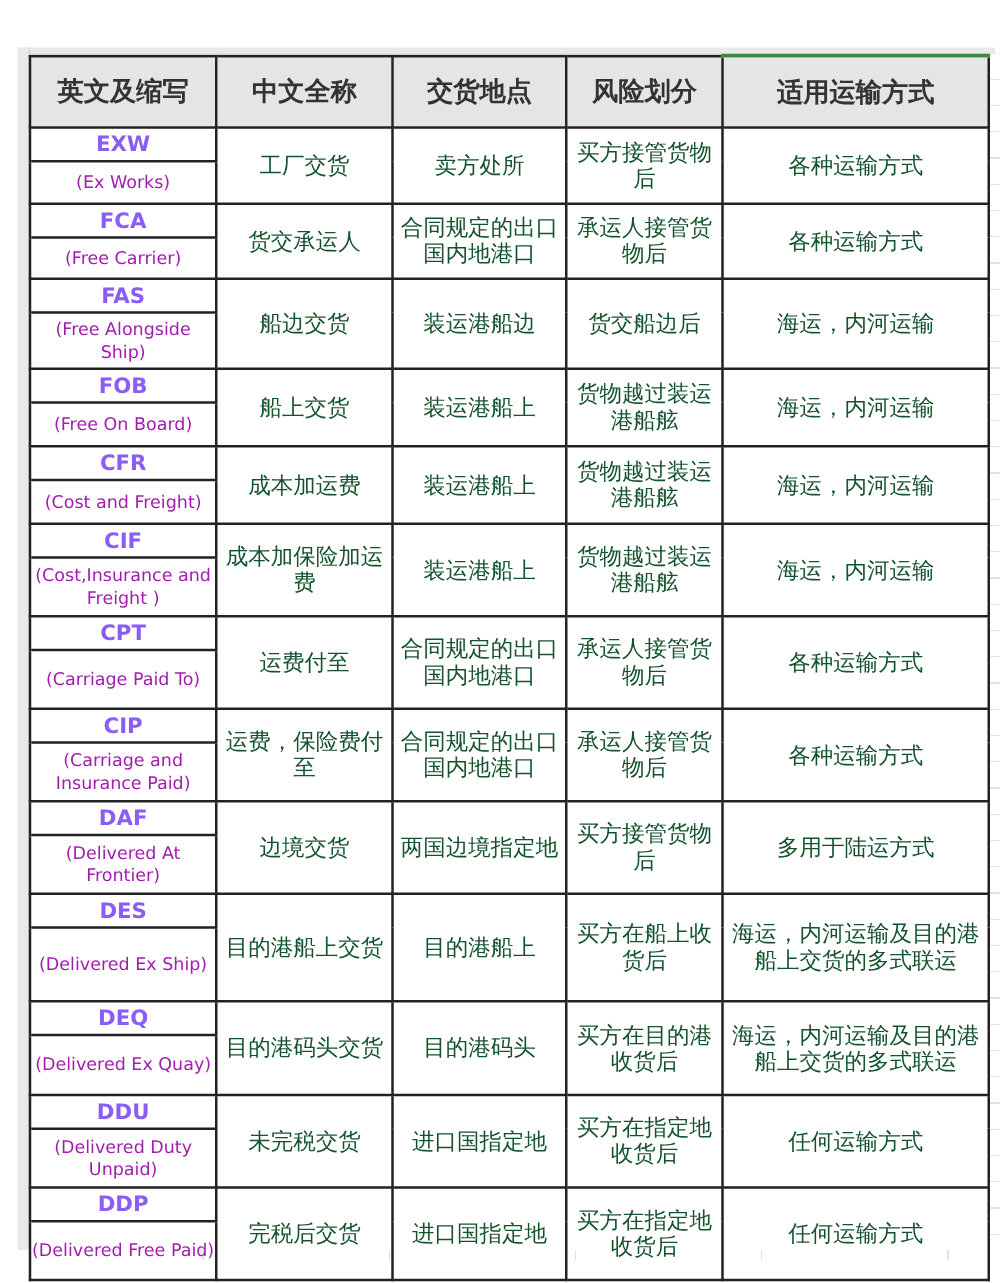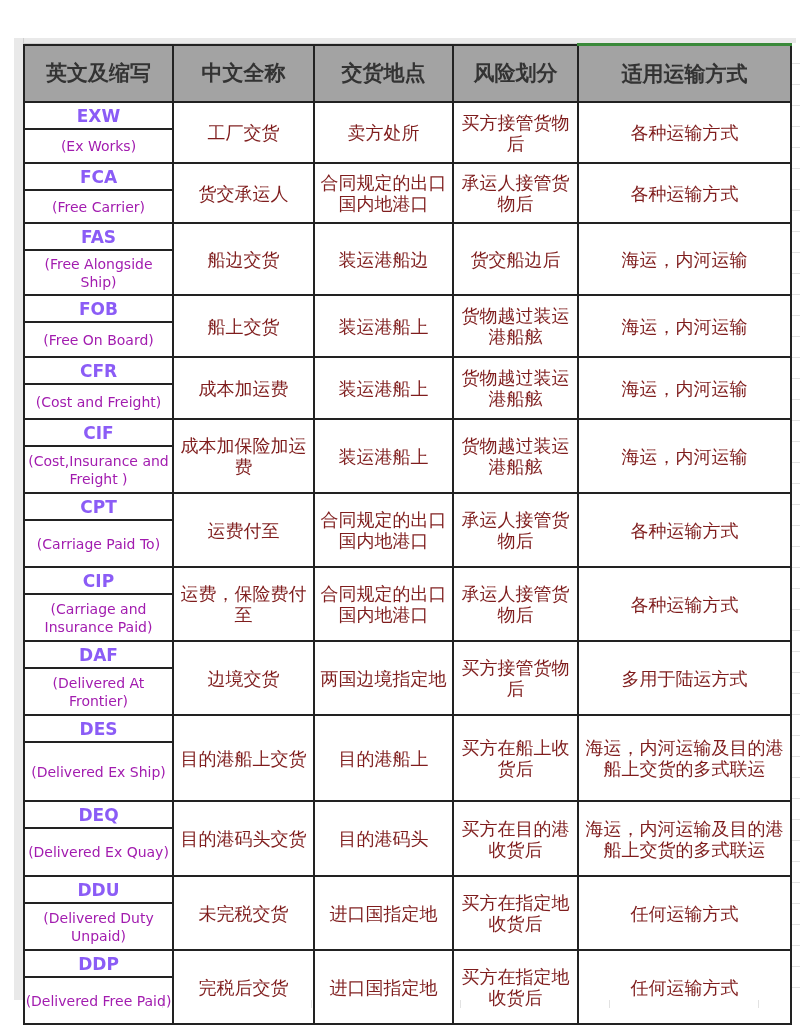--- a/index.html
+++ b/index.html
@@ -6,23 +6,23 @@
   body{width:800px;height:1026px;background:#ffffff;position:relative;overflow:hidden;
        font-family:"DejaVu Sans","Liberation Sans",sans-serif;}
   .grid-left{position:absolute;left:14px;top:38px;width:9px;height:966px;background:#e9e9e9;border-right:1px solid #cfcfcf;}
   .grid-top{position:absolute;left:14px;top:38px;width:782px;height:5px;background:#e9e9e9;border-bottom:1px solid #cfcfcf;}
   .grid-right{position:absolute;left:791px;top:43px;width:9px;height:961px;
        background:repeating-linear-gradient(#fff 0,#fff 20px,#e2e2e2 20px,#e2e2e2 21px);}
   .grid-bottom{position:absolute;left:14px;top:1000px;width:786px;height:8px;
        background:repeating-linear-gradient(90deg,#fff 0,#fff 148px,#e2e2e2 148px,#e2e2e2 149px);}
   table{position:absolute;left:23px;top:43px;border-collapse:collapse;table-layout:fixed;}
   td,th{border:2px solid #222;padding:0 2px;text-align:center;vertical-align:middle;overflow:hidden;}
-  th{background:#a3a3a3;font-weight:bold;font-size:21px;color:#333;height:55px;}
+  th{background:#e5e5e5;font-weight:bold;font-size:21px;color:#333;height:55px;}
   th.last{border-top:3px solid #3a8a3a;}
-  td.cn{font-size:18px;color:#7f1d1d;line-height:21px;}
+  td.cn{font-size:18px;color:#14532d;line-height:21px;}
   td.code{font-size:17px;font-weight:bold;color:#8b5cf6;height:25px;padding:0;border-bottom:1.5px solid #222;}
   td.en{font-size:14px;font-weight:normal;color:#a21caf;line-height:18px;padding:0;}
 </style>
 </head>
 <body>
 
 <div class="grid-top"></div>
 <div class="grid-left"></div>
 <div class="grid-right"></div>
 <div class="grid-bottom"></div>

